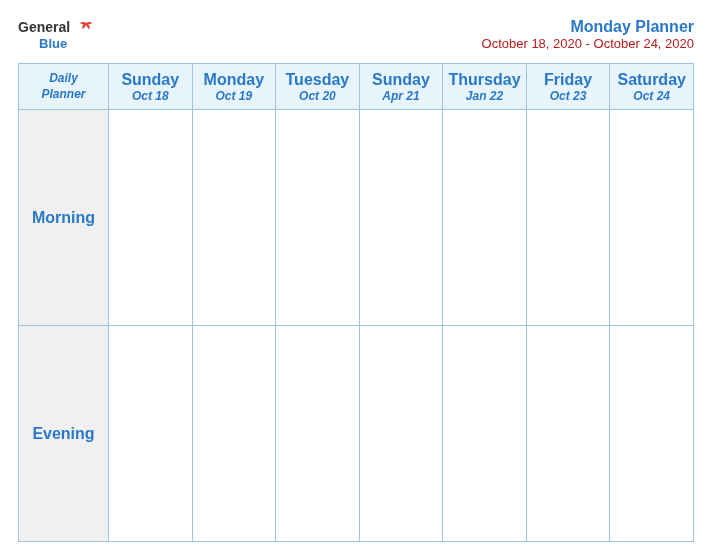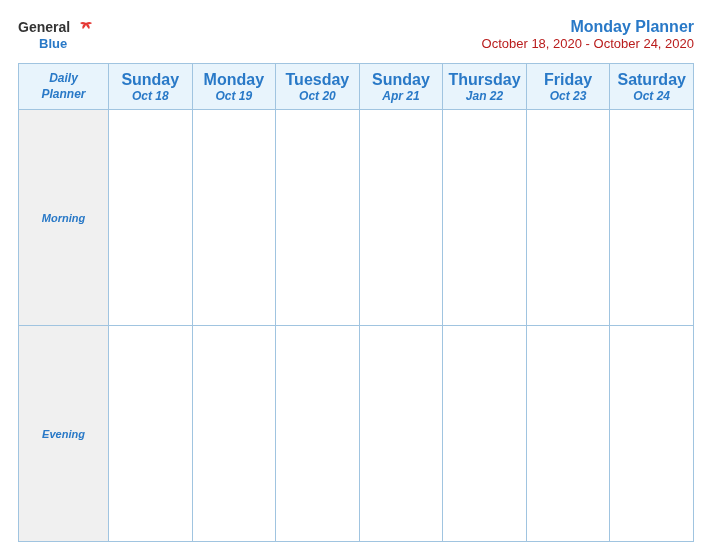--- a/index.html
+++ b/index.html
@@ -88,24 +88,23 @@
       color: #2979c7;
       line-height: 1.2;
     }
     .col-date {
       font-size: 12px;
       color: #2979c7;
       font-style: italic;
     }
     .time-label {
       background: #f0f0f0;
-      font-size: 11px;
-      font-weight: bold;
-      color: #2979c7;
-      font-style: italic;
+      font-size: 16px;
+      font-weight: bold;
+      color: #2979c7;
       width: 90px;
     }
     .day-cell {
       background: #fff;
     }
     .header-cell-first {
       width: 90px;
       font-style: italic;
     }
   </style>

